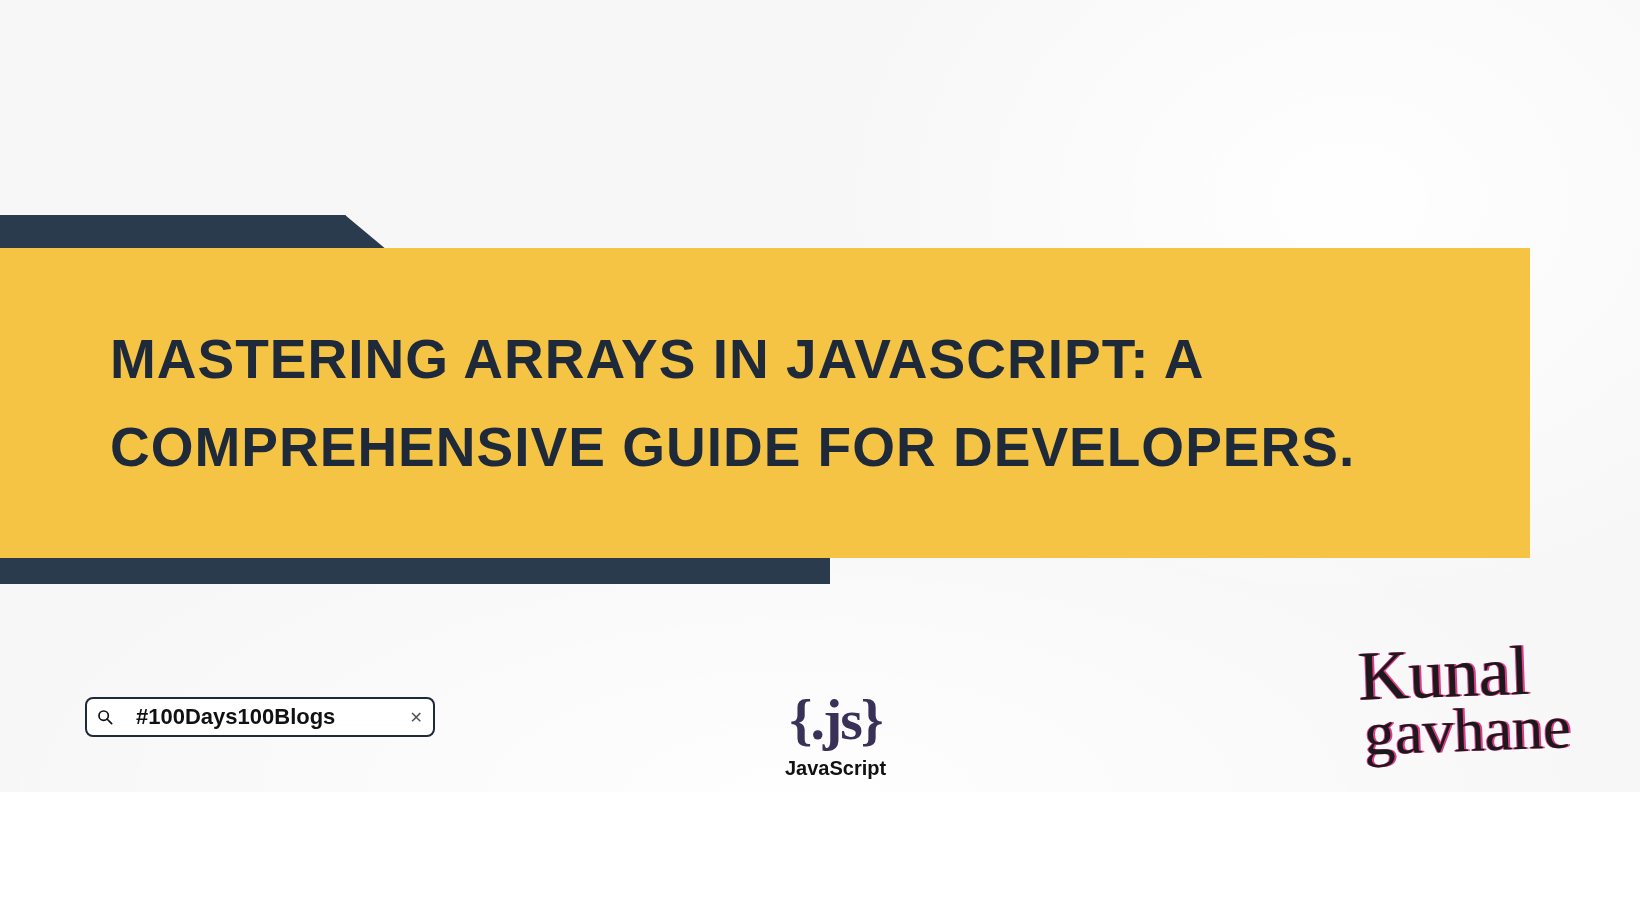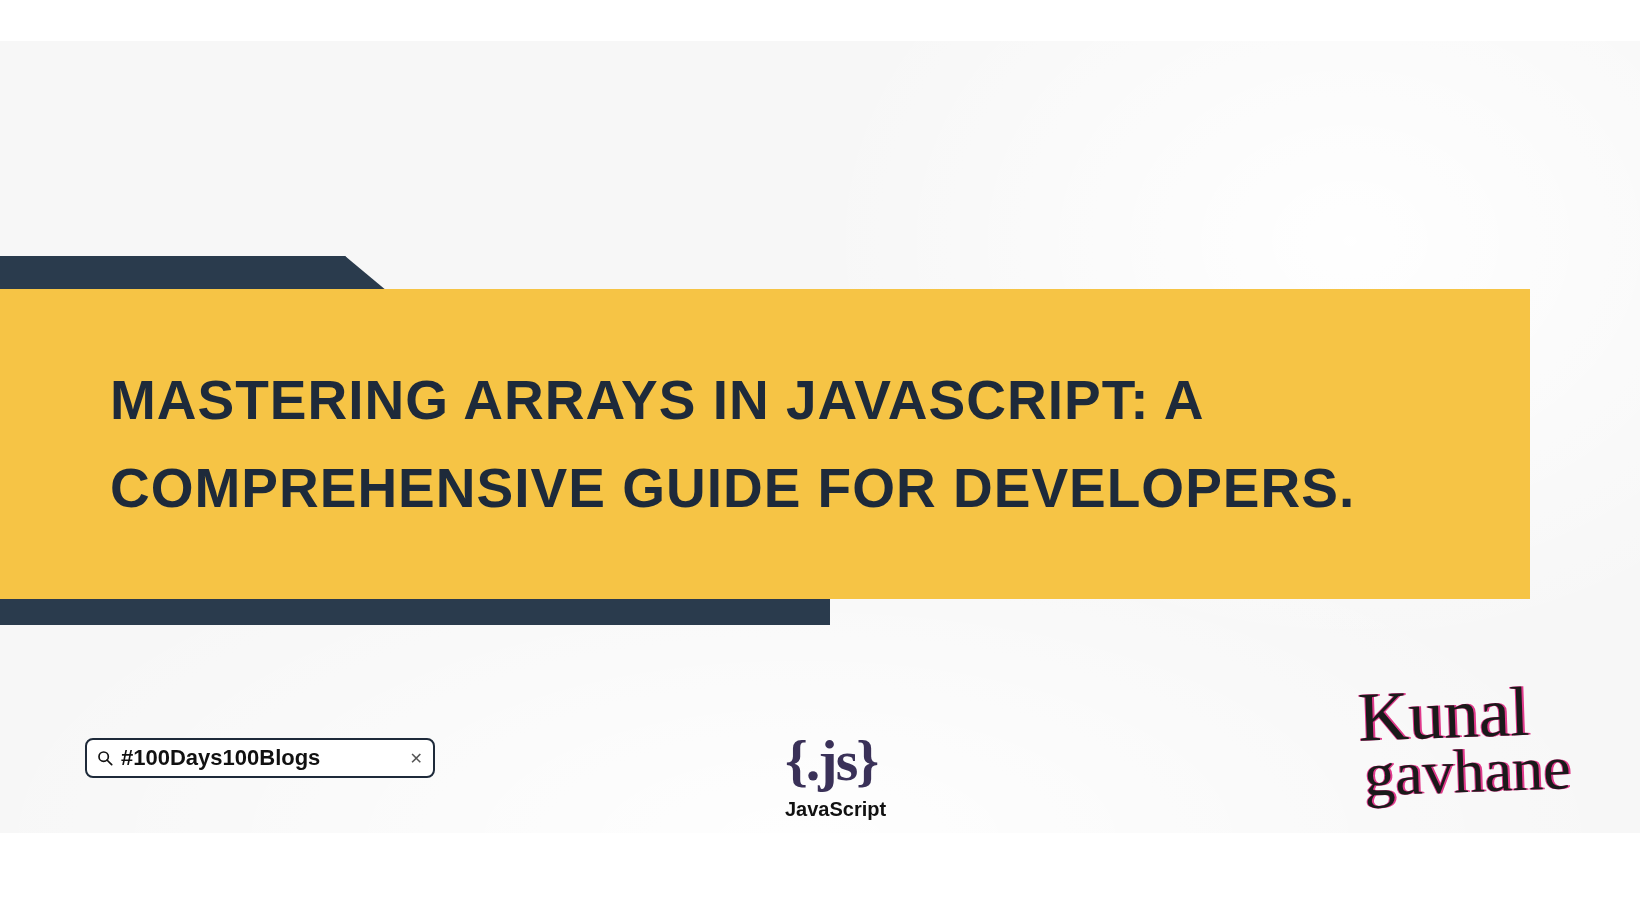--- a/index.html
+++ b/index.html
@@ -5,21 +5,20 @@
   * { box-sizing: border-box; margin: 0; padding: 0; }
   html, body { width: 1640px; height: 924px; overflow: hidden; font-family: Arial, Helvetica, sans-serif; }
   .canvas {
     position: relative;
     width: 1640px;
     height: 792px;
     background: #f7f7f7;
     background-image:
       radial-gradient(ellipse 900px 700px at 1350px 200px, rgba(255,255,255,0.95), rgba(240,240,240,0) 60%),
       radial-gradient(ellipse 1200px 500px at 800px 800px, rgba(255,255,255,0.9), rgba(240,240,240,0) 70%);
-    margin-top: 41px;
   }
 
   
   .top-bar {
     position: absolute;
     left: 0;
     top: 215px;
     width: 345px;
     height: 50px;
     background: #2a3b4d;
@@ -82,21 +81,21 @@
     left: 85px;
     top: 697px;
     width: 350px;
     height: 40px;
     border: 2px solid #1e2a3a;
     border-radius: 8px;
     background: #ffffff;
     display: flex;
     align-items: center;
     padding: 0 10px;
-    gap: 8px;
+    gap: 23px;
   }
   .search-pill .mag {
     width: 16px; height: 16px;
     flex: 0 0 auto;
   }
   .search-pill .txt {
     flex: 1 1 auto;
     font-size: 22px;
     font-weight: 600;
     color: #111;
@@ -114,20 +113,21 @@
     position: absolute;
     left: 785px;
     top: 640px;
     display: flex;
     align-items: flex-start;
     gap: 40px;
   }
   .logo-block {
     display: flex;
     flex-direction: column;
+    align-items: center;
     justify-content: flex-end;
     height: 140px;
     gap: 8px;
   }
   .logo-label {
     font-size: 24px;
     font-weight: 700;
     color: #111;
     font-family: Arial, sans-serif;
   }

